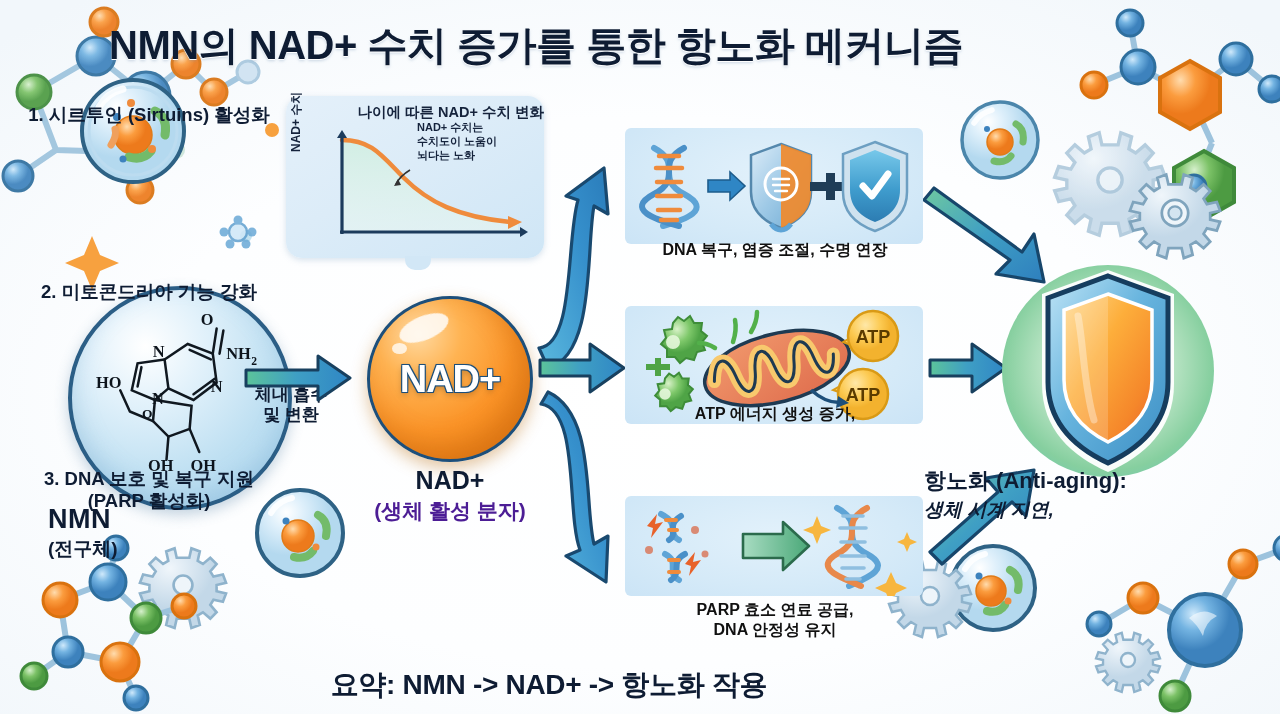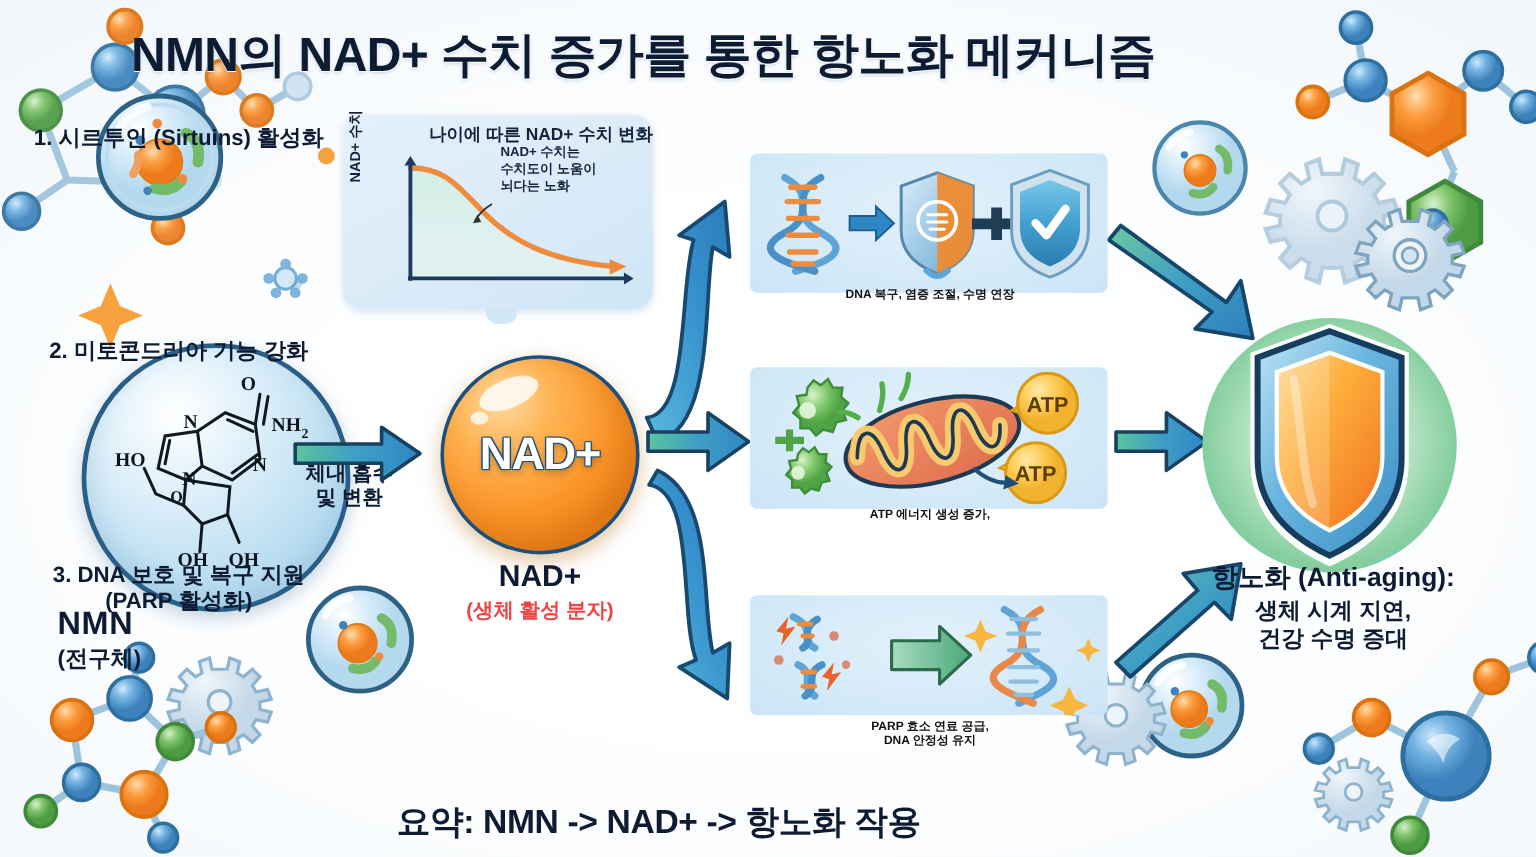--- a/index.html
+++ b/index.html
@@ -83,21 +83,21 @@
   }
   #nadText{
     position:absolute; inset:0; display:flex; align-items:center; justify-content:center;
     font-size:38px; font-weight:bold; color:#fff; letter-spacing:-1px;
     text-shadow:0 0 2px #1d4f7a, 1px 1px 0 #1d4f7a, -1px 1px 0 #1d4f7a, 1px -1px 0 #1d4f7a, -1px -1px 0 #1d4f7a, 0 3px 6px rgba(0,0,0,.25);
   }
   #nadLabel{
     position:absolute; left:338px; top:466px; width:224px; text-align:center;
   }
   #nadLabel .big{ font-size:25px; font-weight:bold; color:#0e1c33; }
-  #nadLabel .sub{ font-size:17px; font-weight:bold; color:#ef4444; margin-top:2px; }
+  #nadLabel .sub{ font-size:21px; font-weight:bold; color:#4c1d95; margin-top:2px; }
 
   #convLabel{
     position:absolute; left:232px; top:385px; width:118px; text-align:center;
     font-size:17px; font-weight:bold; line-height:1.2; color:#0e1c33;
   }
 
   
   .card{
     position:absolute; width:298px;
     border-radius:6px;
@@ -106,35 +106,35 @@
   #card1{ left:625px; top:128px; height:116px; }
   #card2{ left:625px; top:306px; height:118px; }
   #card3{ left:625px; top:496px; height:100px; }
   .card-title{
     position:absolute; left:-6px; width:310px; text-align:center;
     font-size:18.5px; font-weight:bold; line-height:1.17; color:#0e1c33;
   }
   #t1{ top:104px; } #t2{ top:281px; } #t3{ top:468px; }
   .card-cap{
     position:absolute; left:620px; width:310px; text-align:center;
-    font-size:10px; font-weight:bold; line-height:1.22; color:#111;
-  }
-  #c1{ top:240px; } #c2{ top:424px; } #c3{ top:600px; }
+    font-size:16px; font-weight:bold; line-height:1.22; color:#111;
+  }
+  #c1{ top:240px; } #c2{ top:404px; } #c3{ top:600px; }
 
   
   #shieldGlow{
     left:1002px; top:265px; width:212px; height:212px; border-radius:50%;
     background:radial-gradient(circle at 50% 48%, #ffffff 0%, #e9f7ee 14%, #b9e4c4 42%, #86cf9f 68%, #6fc7b4 86%, #77cfd9 100%);
     filter:blur(.2px);
   }
   #outcomeLabel{
-    position:absolute; left:966px; top:466px; width:290px; text-align:center;
+    position:absolute; left:924px; top:466px; width:290px; 
   }
   #outcomeLabel .big{ font-size:22px; font-weight:bold; color:#0e1c33; }
-  #outcomeLabel .sub{ font-size:19px; font-weight:bold; color:#0e1c33; line-height:1.22; margin-top:2px; }
+  #outcomeLabel .sub{ font-size:19px; font-weight:bold; color:#0e1c33; line-height:1.22; margin-top:2px;font-style:italic; }
 
   
   #summary{
     position:absolute; left:6px; right:0; top:666px; text-align:center;
     font-size:28px; font-weight:bold; color:#0e1c33; letter-spacing:-.3px;
     text-shadow:0 1px 0 #fff;
     padding-left:20px;
   }
 
   svg.overlay{ position:absolute; left:0; top:0; width:1280px; height:714px; pointer-events:none; }
@@ -662,19 +662,18 @@
       <path d="M0 -92 L60 -70 L60 14 C 60 56, 32 80, 0 95 C -32 80, -60 56, -60 14 L-60 -70 Z" fill="url(#shieldOuter)" stroke="#163d5e" stroke-width="5"></path>
       <path d="M0 -74 L44 -58 L44 12 C 44 44, 24 62, 0 74 C -24 62, -44 44, -44 12 L-44 -58 Z" fill="url(#shieldInner)" stroke="#ffffff" stroke-width="3.5"></path>
       <path d="M0 -74 L-44 -58 L-44 12 C -44 44, -24 62, 0 74 Z" fill="#ffffff" opacity=".18"></path>
       <path d="M-30 -52 C -24 -20, -24 20, -14 52" stroke="#ffffff" stroke-width="7" opacity=".35" fill="none" stroke-linecap="round"></path>
     </g>
   </svg>
   <div id="outcomeLabel">
     <div class="big">항노화 (Anti-aging):</div>
     <div class="sub">
       <div>생체 시계 지연,</div>
-      <div>건강 수명 증대</div>
     </div>
   </div>
 
   <div id="summary">요약: NMN -&gt; NAD+ -&gt; 항노화 작용</div>
 
 </div>
 
 </body></html>

